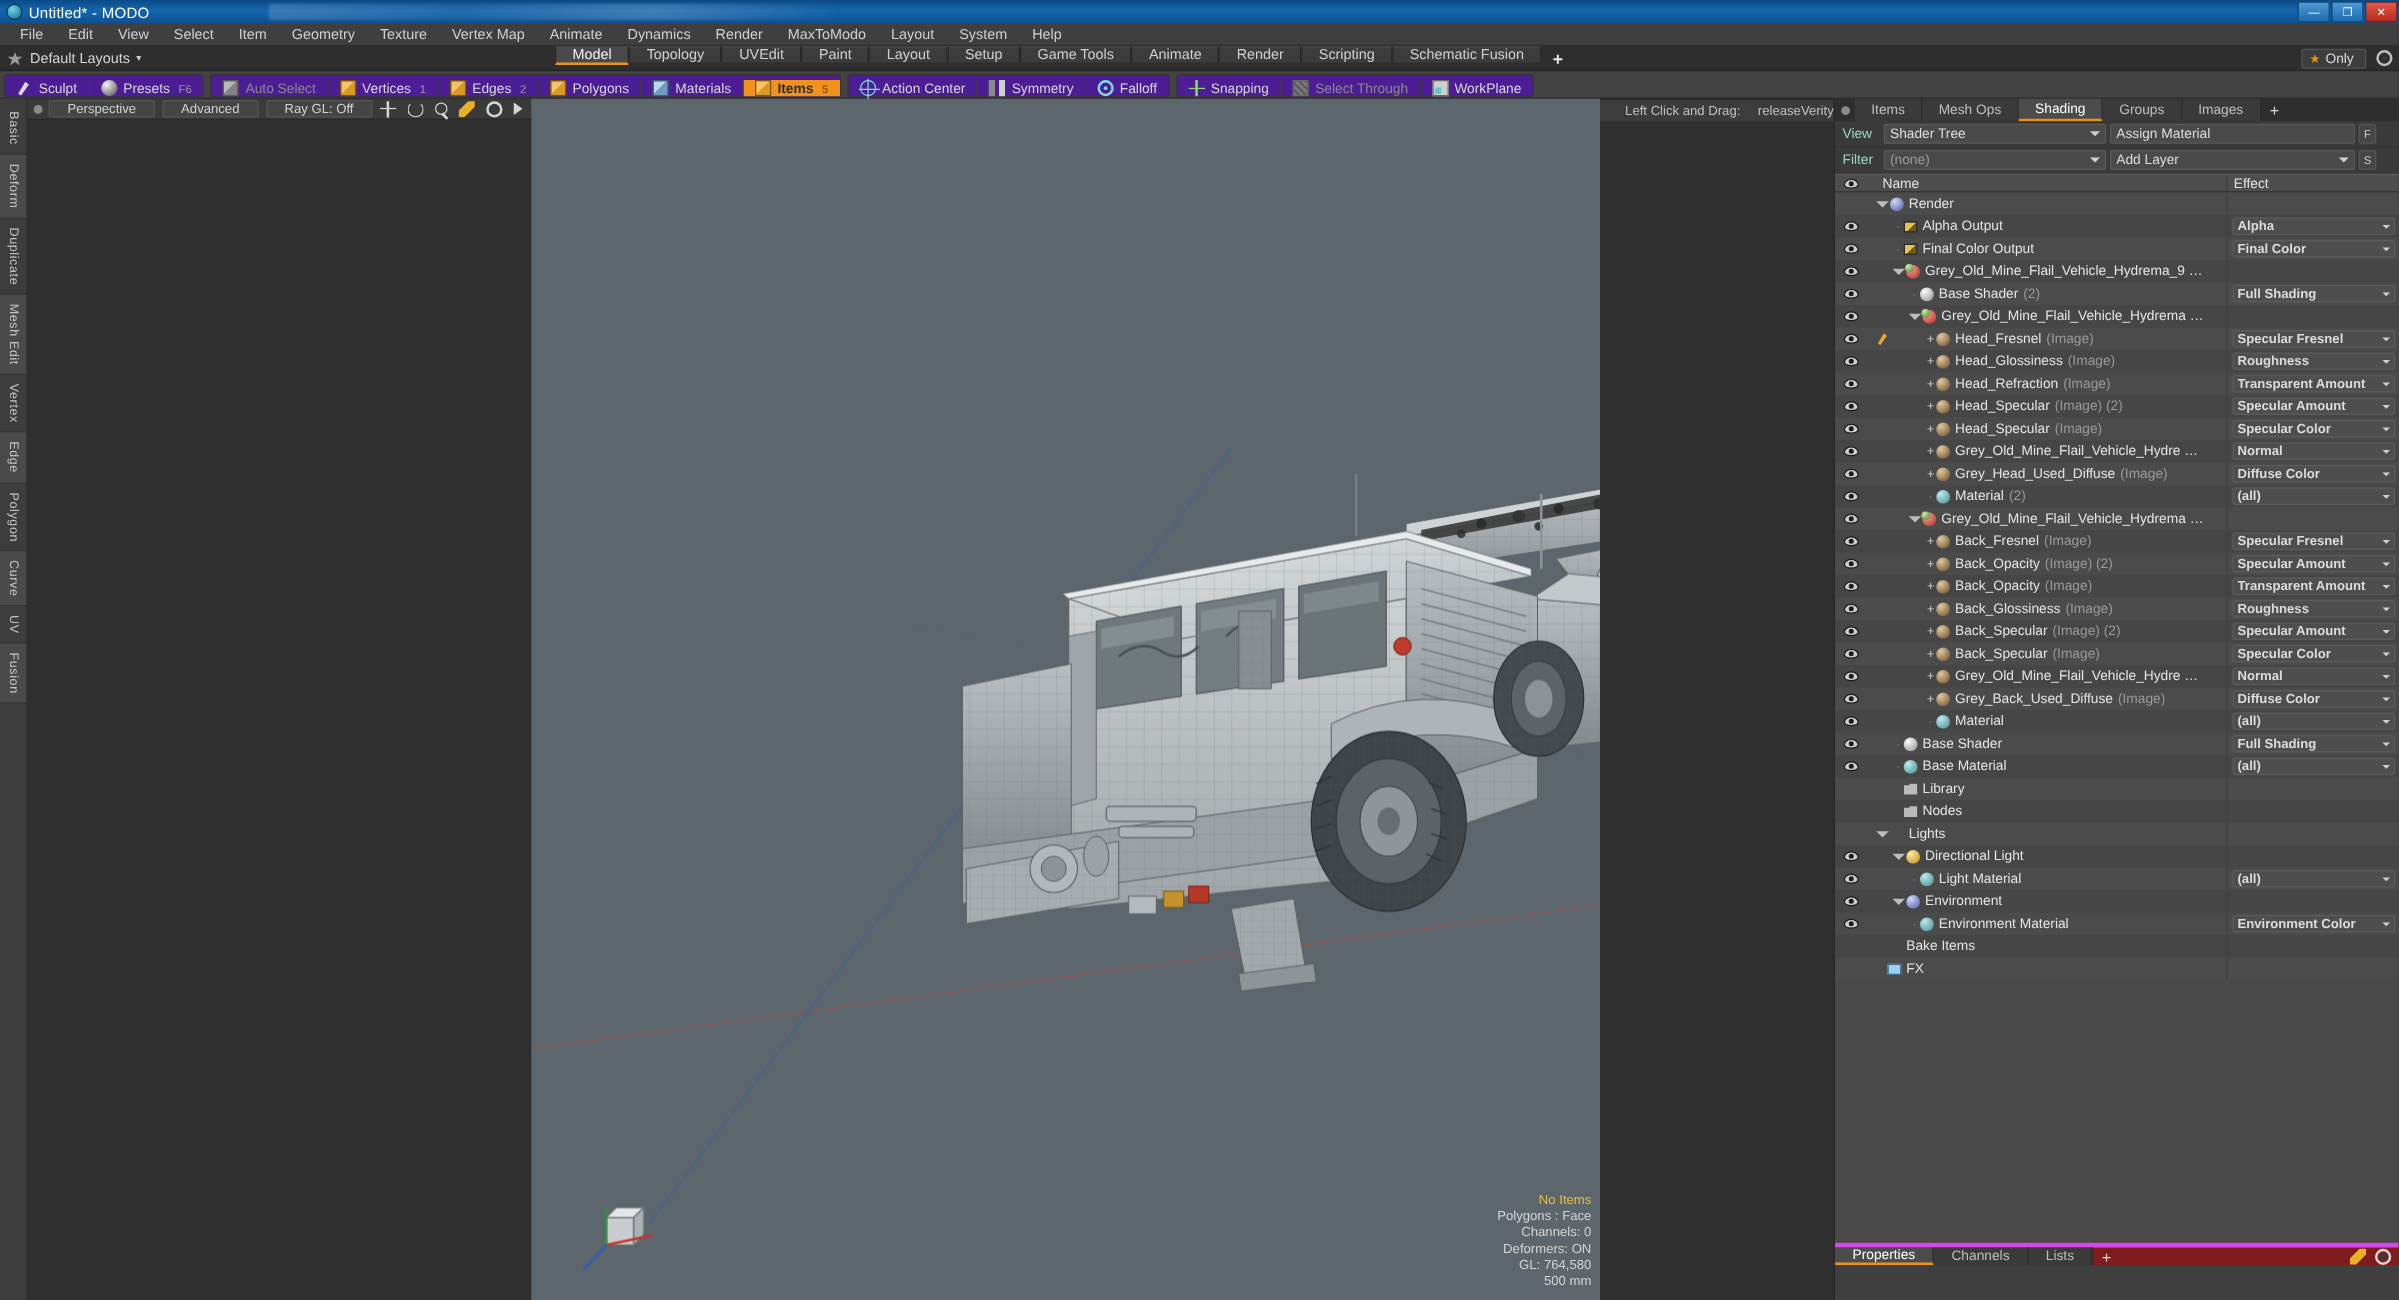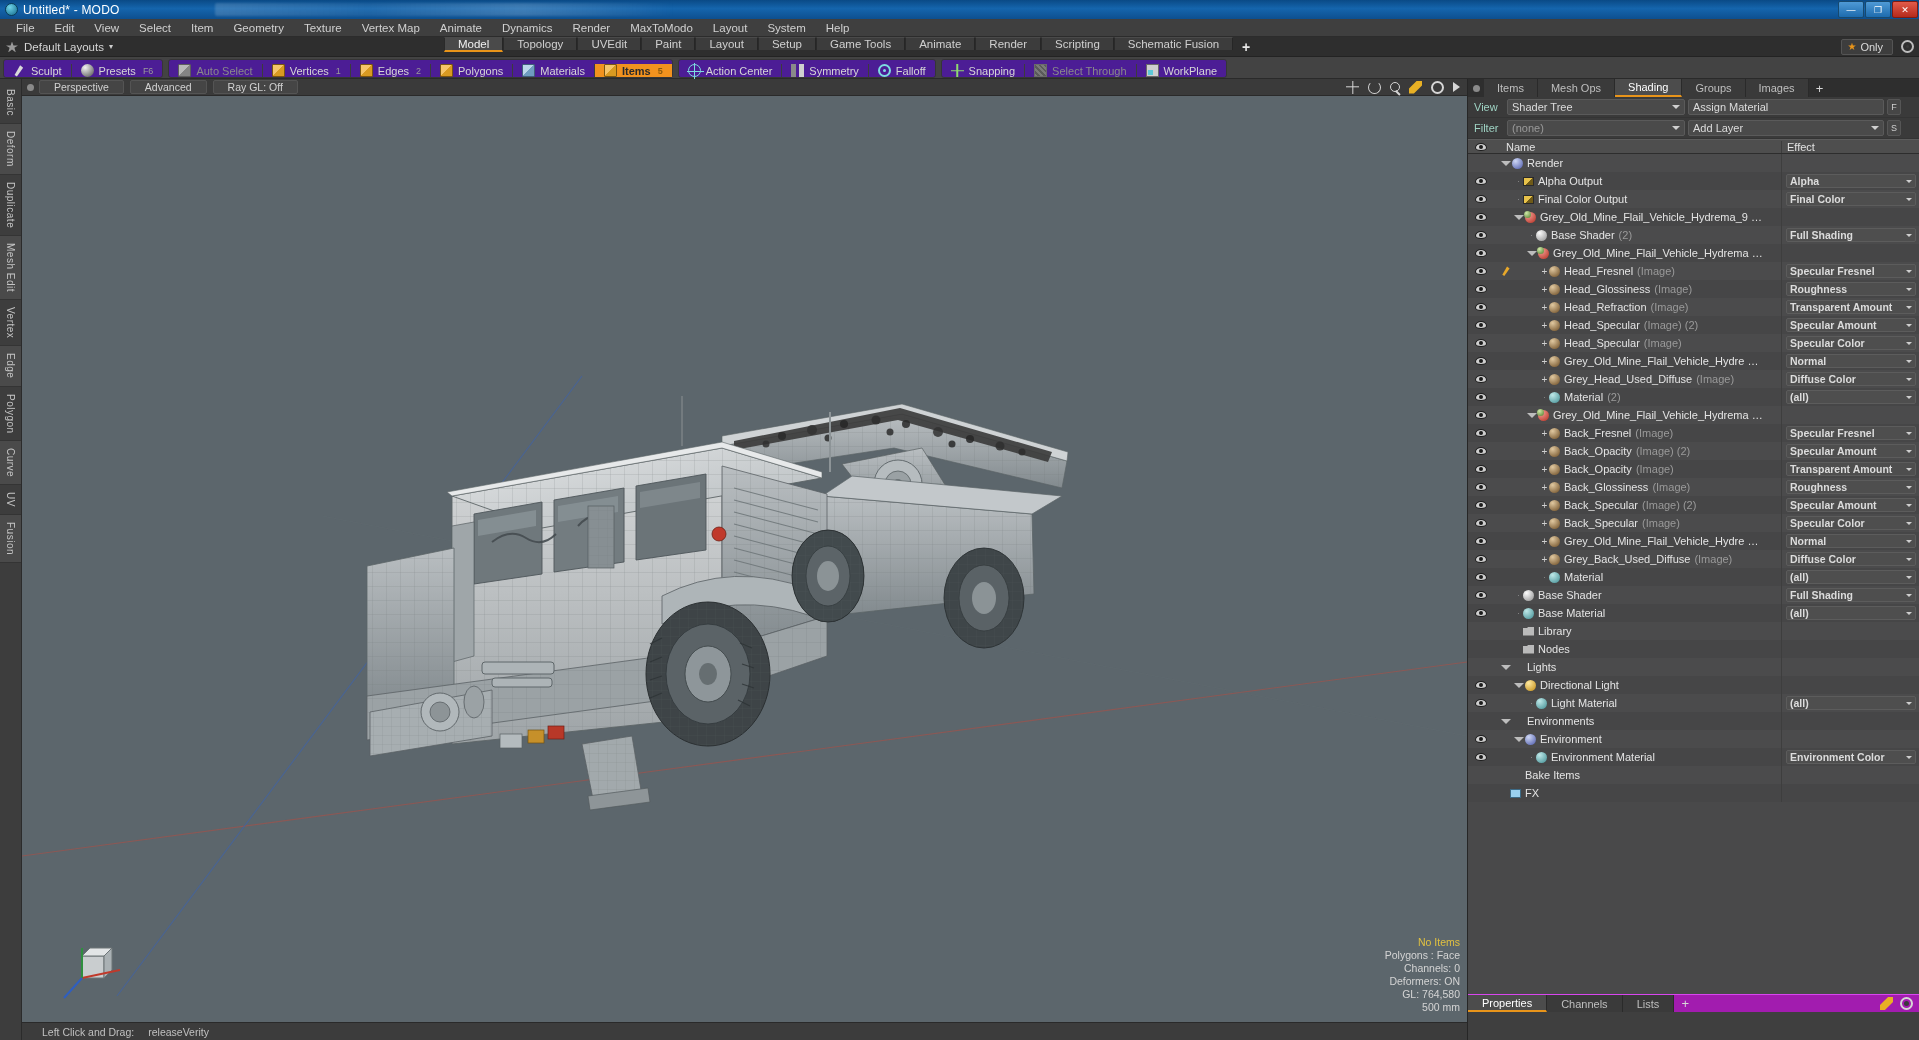--- a/index.html
+++ b/index.html
@@ -129,21 +129,21 @@
   }
   .lr-item {
     writing-mode:vertical-rl; text-orientation:mixed;
     font-size:10px; color:#c4c4c4; padding:7px 0; letter-spacing:.5px;
     border-bottom:1px solid #343434; width:100%;
     display:flex;align-items:center;justify-content:center;cursor:default;
   }
   .lr-item.b { background:#4a4a4a; }
 
   
-  .vpcol { flex:1; display:flex; flex-direction:column; background:#2f2f2f; }
+  .vpcol { flex:1; display:flex; flex-direction:row; background:#2f2f2f; }
   .vp-header {
     height:17px; background:#3a3a3a; display:flex; align-items:center;
     border-bottom:1px solid #2a2a2a; position:relative;
   }
   .vph-dot{width:7px;height:7px;border-radius:50%;background:#8a8a8a;margin:0 5px;}
   .vph-tab {
     padding:0 14px; height:14px; display:flex;align-items:center;
     background:#454545;border:1px solid #545454;border-radius:2px;
     font-size:10.5px;color:#d2d2d2;margin-right:6px;
   }
@@ -231,21 +231,21 @@
           background:linear-gradient(135deg,#e8c24a 0 55%,#6f5a18 55% 100%);}
   .tfold { width:11px;height:9px;flex:none;margin-right:4px;background:#cfcfcf;
            clip-path:polygon(0 18%,38% 18%,48% 0,100% 0,100% 100%,0 100%); opacity:.85;}
   .tfx { width:11px;height:9px;flex:none;margin-right:4px;background:#9ad1f0;border:1px solid #3c6a86;}
   .t-ind { display:inline-block; flex:none;}
   .brushmark { position:absolute; left:8px; width:11px;height:11px;background:#e8a82a;
                clip-path:polygon(12% 84%,55% 10%,78% 28%,30% 96%);}
 
   
   .rp-bottom { background:#3a3a3a; }
-  .rp-btabs { height:18px; display:flex; align-items:stretch; background:#a21caf; border-top:1px solid #d946ef;}
+  .rp-btabs { height:18px; display:flex; align-items:stretch; background:#7f1d1d; border-top:4px solid #d946ef;}
   .rp-btab { padding:0 14px; display:flex;align-items:center;font-size:11px;color:#bfbfbf;background:#3a3a3a;border-right:1px solid #2a2a2a;}
   .rp-btab.active { background:#4c4c4c;color:#fff;border-bottom:2px solid #e8941a;}
   .rp-bright { margin-left:auto;display:flex;align-items:center;gap:7px;padding-right:6px;}
   .rp-bpane { height:28px; background:#3f3f3f; }
 </style>
 </head>
 <body>
 
 <div class="titlebar">
   <div class="tb-ico"></div>
@@ -1127,30 +1127,20 @@
             <span>Light Material</span>
           </div>
           <div class="t-eff">
             <div class="eff-box">
               <span class="ev">(all)</span>
               <span class="ed"></span>
             </div>
           </div>
         </div>
         <div class="trow">
-          <div class="t-eye"></div>
-          <div class="t-name">
-            <span class="t-ind" style="width: 8px;"></span>
-            <span class="twist down"></span>
-            <span style="width: 15px; flex: 0 0 auto;"></span>
-            <span>Environments</span>
-          </div>
-          <div class="t-eff"></div>
-        </div>
-        <div class="trow">
           <div class="t-eye">
             <span class="eye"></span>
           </div>
           <div class="t-name">
             <span class="t-ind" style="width: 21px;"></span>
             <span class="twist down"></span>
             <span class="titem sp-blue"></span>
             <span>Environment</span>
           </div>
           <div class="t-eff"></div>

